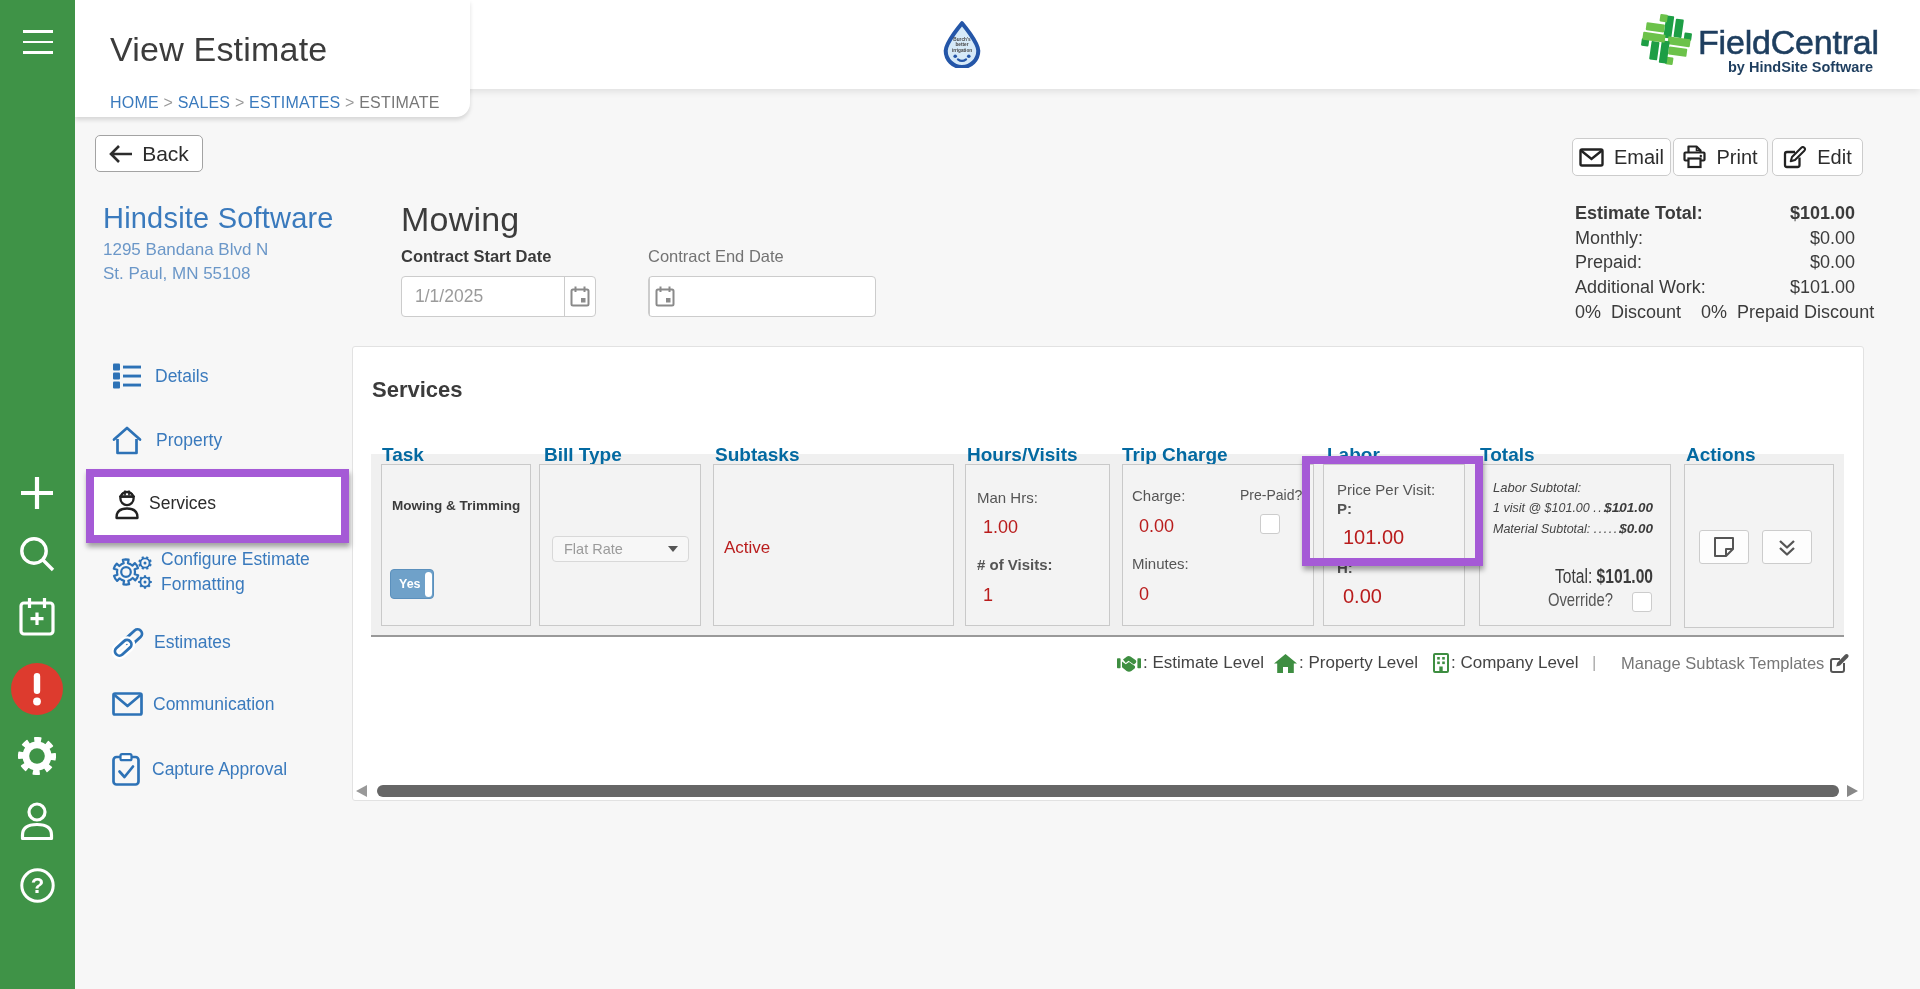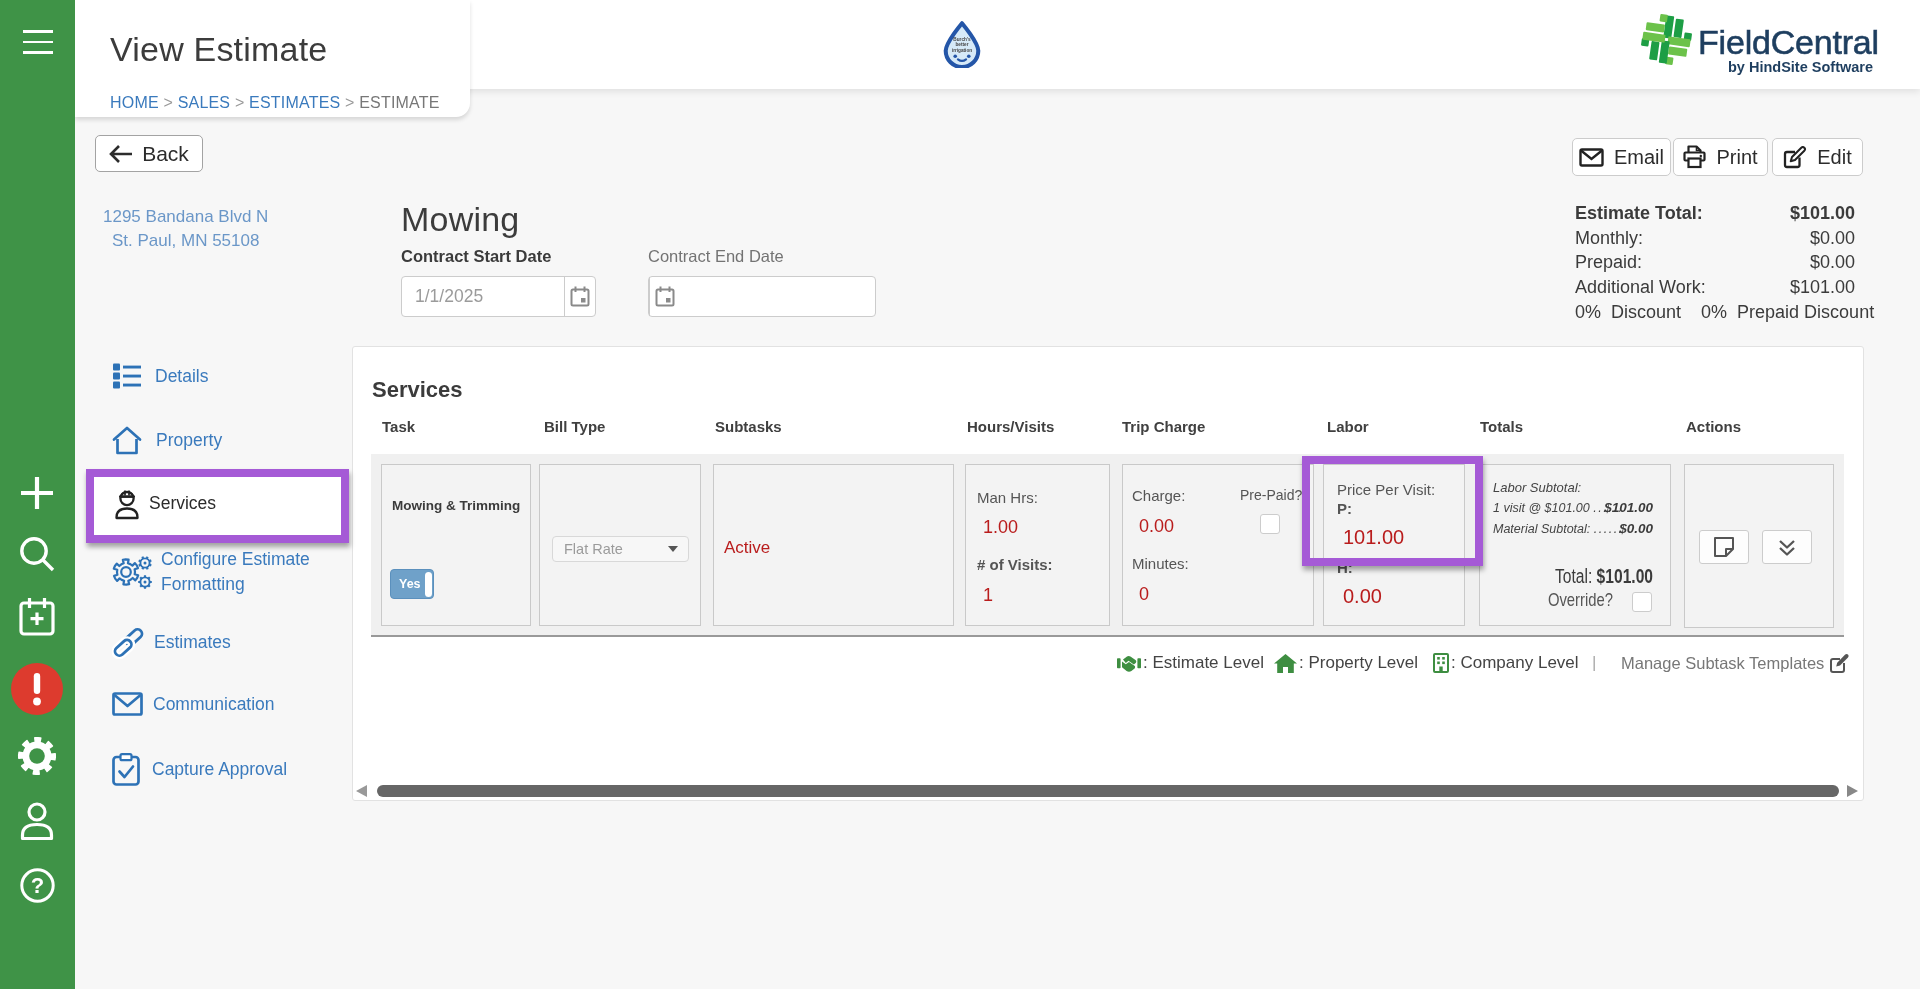--- a/index.html
+++ b/index.html
@@ -37,21 +37,21 @@
 .trow { position:absolute; width:280px; font-size:18px; color:#3b3b3b; }
 .trow .amt { float:right; }
 
 
 .datebox { position:absolute; height:41px; background:#fff; border:1px solid #ccc; border-radius:4px; display:flex; }
 .datebox .txt { flex:1; font-size:17.5px; color:#9b9b9b; display:flex; align-items:center; padding-left:13px; }
 .datebox .ico { width:31px; border-left:1px solid #ccc; display:flex; align-items:center; justify-content:center; }
 
 
 #panel { left:352px; top:346px; width:1512px; height:455px; background:#fff; border:1px solid #e2e2e2; border-radius:3px; }
-.colhead { position:absolute; font-size:15px; font-weight:bold; color:#404040; top:418px; }
+.colhead { position:absolute; font-size:19px; font-weight:bold; color:#0369a1; top:444px; }
 #grayband { left:371px; top:454px; width:1473px; height:183px; background:#f0f0f0; border-bottom:2px solid #999; }
 .cell { position:absolute; background:#f3f3f3; border:1px solid #c9c9c9; }
 .clabel { position:absolute; font-size:15px; color:#555; }
 .cval { position:absolute; font-size:18px; color:#b91c1c; }
 
 
 .chk { position:absolute; width:20px; height:20px; background:#fff; border:1px solid #ccc; border-radius:3px; }
 
 
 .abtn { position:absolute; width:50px; height:34px; background:#fdfdfd; border:1px solid #ccc; border-radius:3px; display:flex; align-items:center; justify-content:center; }
@@ -113,22 +113,23 @@
       <circle cx="17.5" cy="17.5" r="15.7" stroke="#fff" stroke-width="3" fill="none"></circle>
       <text x="17.5" y="24.5" font-family="Liberation Sans, sans-serif" font-size="22" font-weight="bold" fill="#fff" text-anchor="middle">?</text>
     </svg>
 </div>
 
 <div class="abs" id="backbtn"><svg width="24" height="18" viewBox="0 0 24 18">
       <path d="M10 1 L2 9 L10 17 M2.5 9 H23" stroke="#2c2c2c" stroke-width="2.6" fill="none"></path>
     </svg>Back</div>
 
 <div class="abs" id="cust" style="left:103px; top:202px;">
+  <h1>Hindsite Software</h1>
   <div class="adr" style="margin-top:5px;">1295 Bandana Blvd N</div>
-  <div class="adr" style="margin-top:4px;text-align:center;">St. Paul, MN 55108</div>
+  <div class="adr" style="margin-top:4px;">St. Paul, MN 55108</div>
 </div>
 
 <div class="mitem" style="left:112px; top:362px;">
   <svg width="30" height="28" viewBox="0 0 30 28" style="margin-right:13px;">
       <g fill="#2d72b6">
         <rect x="1" y="1.5" width="7" height="7" rx="1"></rect>
         <rect x="1" y="10.5" width="7" height="7" rx="1"></rect>
         <rect x="1" y="19.5" width="7" height="7" rx="1"></rect>
         <rect x="11" y="3.6" width="18" height="2.9"></rect>
         <rect x="11" y="12.6" width="18" height="2.9"></rect>

